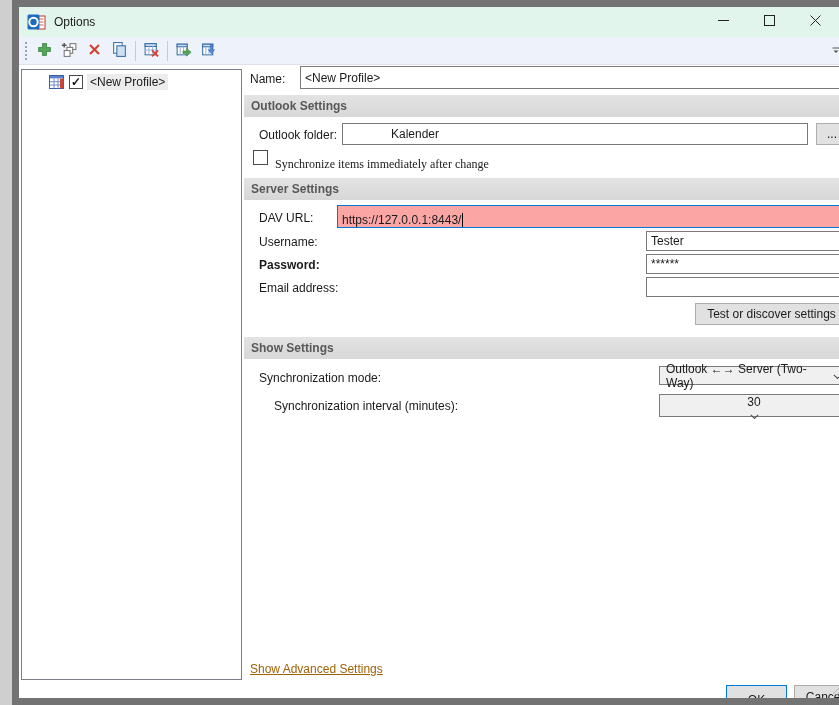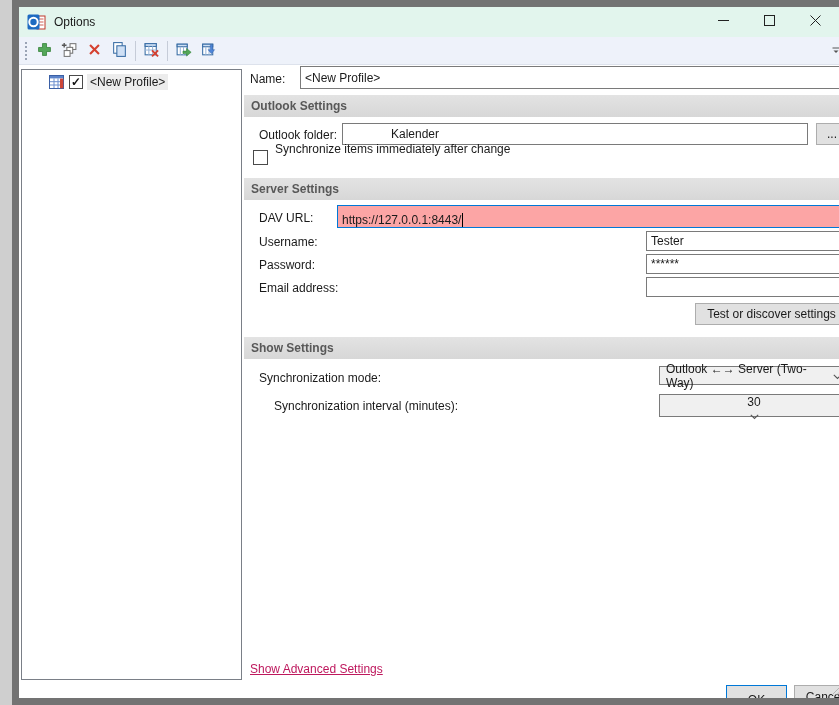--- a/index.html
+++ b/index.html
@@ -26,21 +26,21 @@
   .lbl{position:absolute;white-space:nowrap;}
   .textbox{position:absolute;background:#fff;border:1px solid #7a7a7a;box-sizing:border-box;font-family:"Liberation Sans",sans-serif;font-size:12px;color:#1a1a1a;padding:2px 4px;}
   input.textbox{outline:none;}
   .section-header{position:absolute;left:225px;width:613px;height:22px;background:linear-gradient(#e3e3e3,#d7d7d7);color:#585858;font-weight:bold;line-height:22px;padding-left:7px;box-sizing:border-box;}
   .davbox{position:absolute;background:#fca5a5;border:1px solid #0078d7;box-sizing:border-box;display:flex;align-items:flex-end;padding:0 4px;}
   .caret{display:inline-block;width:1px;height:14px;background:#000;margin-left:1px;}
   .checkbox-row-box{position:absolute;width:15px;height:15px;background:#fff;border:1px solid #4a4a4a;box-sizing:border-box;display:flex;align-items:center;justify-content:center;font-weight:bold;}
   .btn{position:absolute;background:#e1e1e1;border:1px solid #adadad;box-sizing:border-box;display:flex;align-items:center;justify-content:center;font-size:12px;color:#1a1a1a;}
   .btn.default{border-color:#0078d7;}
   .combo{position:absolute;background:#f0f0f0;border:1px solid #7a7a7a;box-sizing:border-box;display:flex;align-items:center;justify-content:space-between;padding:0 6px 0 6px;font-size:12px;}
-  .link{position:absolute;color:#be185d;text-decoration:underline;white-space:nowrap;cursor:pointer;}
+  .link{position:absolute;color:#a16207;text-decoration:underline;white-space:nowrap;cursor:pointer;}
   .resize-grip{position:absolute;right:2px;bottom:2px;width:12px;height:12px;}
 </style>
 </head>
 <body>
 
 <div class="window">
 
   <div class="titlebar">
     <span class="app-icon">
       <svg width="19" height="19" viewBox="0 0 19 19">
@@ -175,31 +175,31 @@
   <span class="lbl" style="left:231px;top:65px;">Name:</span>
   <input class="textbox" style="left: 281px; top: 59px; width: 555px; height: 23px;" value="&lt;New Profile&gt;">
 
   <div class="section-header" style="top:88px;">Outlook Settings</div>
   <span class="lbl" style="left:240px;top:121px;">Outlook folder:</span>
   <input class="textbox" style="left: 323px; top: 116px; width: 466px; height: 22px; padding-left: 48px;" value="Kalender">
   <div class="btn" style="left:797px;top:116px;width:32px;height:22px;">...</div>
   <div class="checkbox-row-box" style="left:234px;top:143px;">
       <span></span>
     </div>
-  <span class="lbl" style="left:256px;top:135px;">Synchronize items immediately after change</span>
+  <span class="lbl" style="left:256px;top:150px;font-family:Liberation Serif, serif;">Synchronize items immediately after change</span>
 
   <div class="section-header" style="top:171px;">Server Settings</div>
   <span class="lbl" style="left:240px;top:204px;">DAV URL:</span>
   <div class="davbox" style="left:318px;top:198px;width:511px;height:23px;">
     <span>https://127.0.0.1:8443/</span>
       <span class="caret"></span>
   </div>
   <span class="lbl" style="left:240px;top:228px;">Username:</span>
   <input class="textbox" style="left: 627px; top: 224px; width: 203px; height: 20px;" value="Tester">
-  <span class="lbl" style="left:240px;top:251px;">Password:</span>
+  <span class="lbl" style="left:240px;top:251px;font-weight:bold;">Password:</span>
   <input class="textbox" style="left: 627px; top: 247px; width: 203px; height: 20px;" value="******">
   <span class="lbl" style="left:240px;top:274px;">Email address:</span>
   <input class="textbox" style="left: 627px; top: 270px; width: 203px; height: 20px;" value="">
   <div class="btn" style="left:676px;top:296px;width:153px;height:22px;">Test or discover settings</div>
 
   <div class="section-header" style="top:330px;">Show Settings</div>
   <span class="lbl" style="left:240px;top:364px;">Synchronization mode:</span>
   <div class="combo" style="left:640px;top:359px;width:190px;height:19px;justify-content:center;">
     <span>Outlook ←→ Server (Two-Way)</span>
     <span><svg width="9" height="6" viewBox="0 0 9 6">

